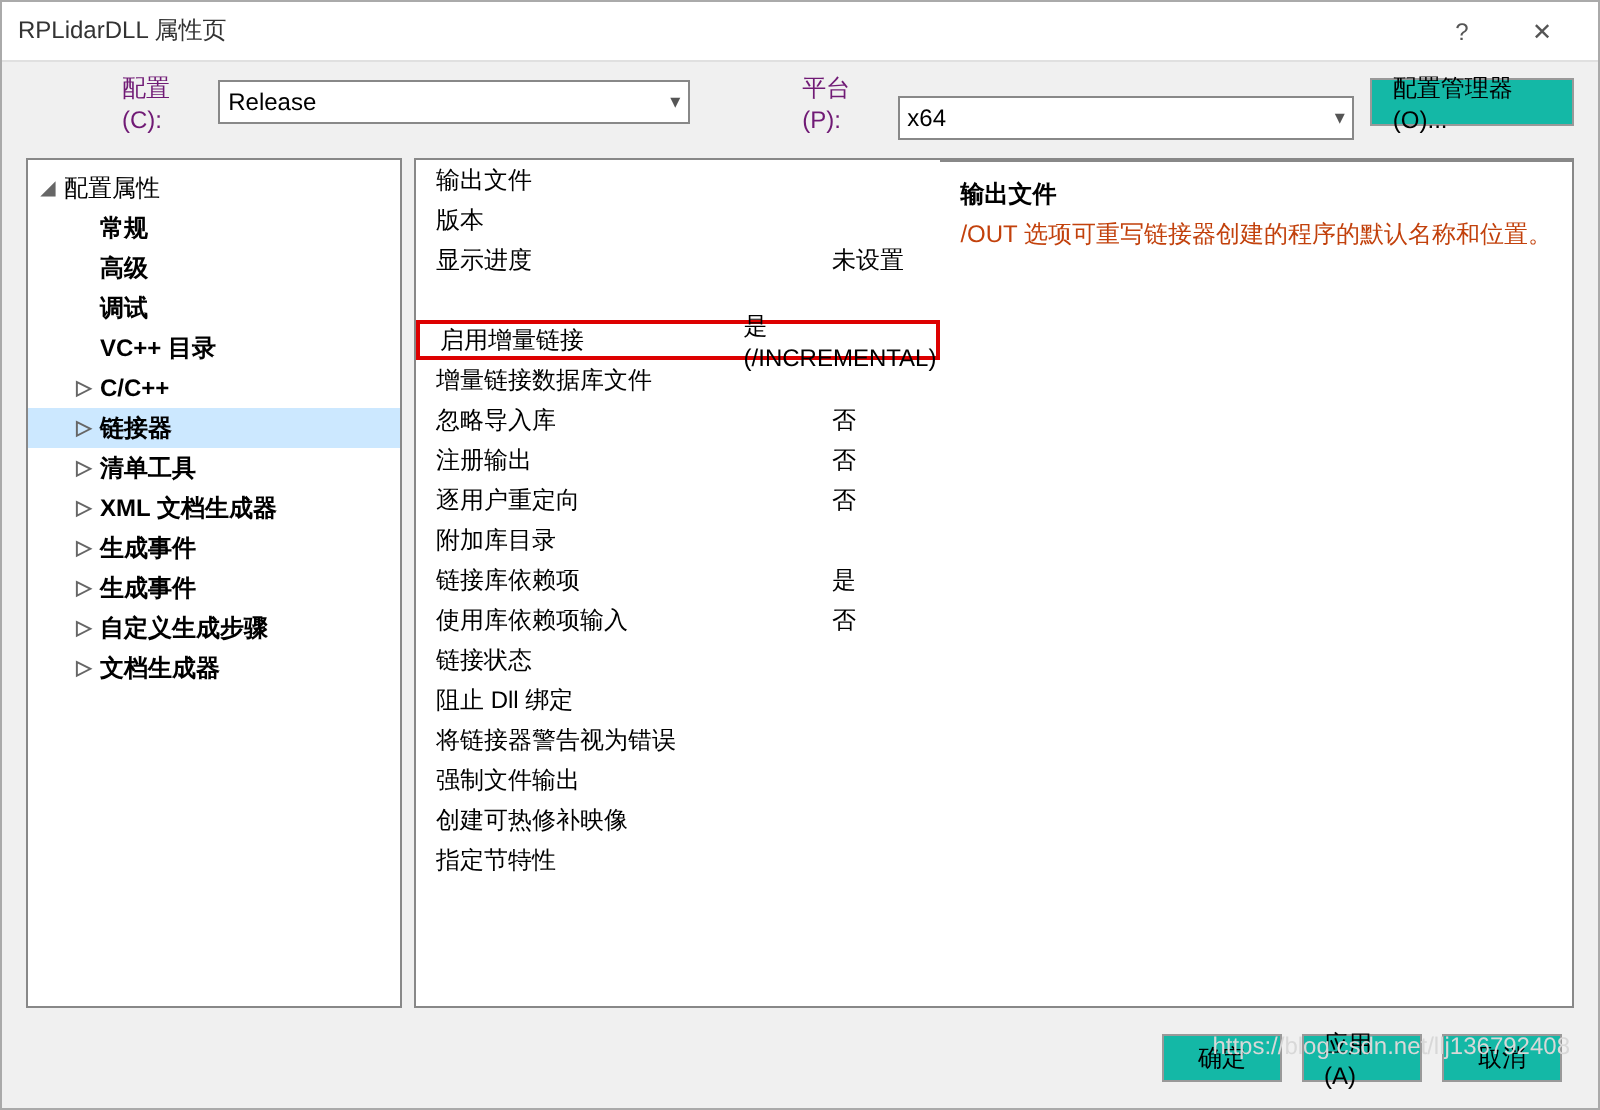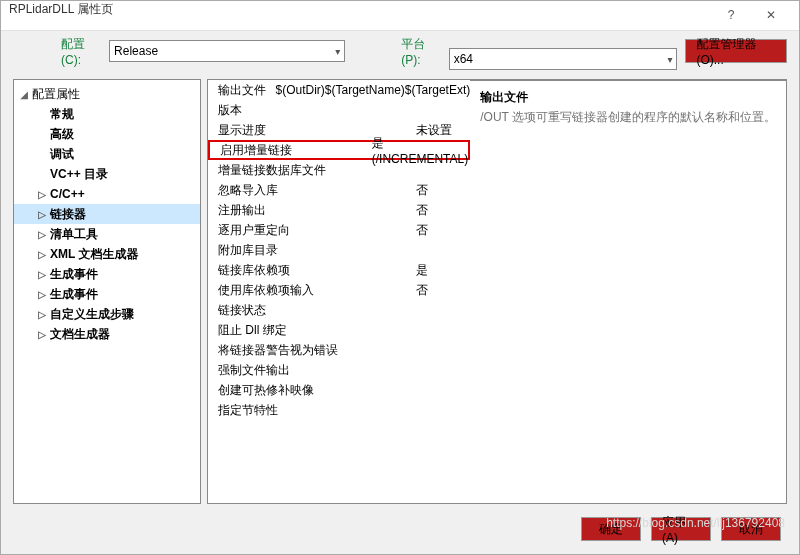--- a/index.html
+++ b/index.html
@@ -1,45 +1,45 @@
 <!DOCTYPE html>
 <html><head>
   <meta charset="utf-8">
   <style>
     * { margin: 0; padding: 0; box-sizing: border-box; font-family: "Microsoft YaHei", "Segoe UI", sans-serif; font-size: 12px; }
     body { background: #f0f0f0; width: 800px; height: 555px; overflow: hidden; }
     .window { width: 800px; height: 555px; background: #f0f0f0; border: 1px solid #aaa; display: flex; flex-direction: column; }
-    .titlebar { height: 30px; background: #fff; display: flex; align-items: flex-start; padding: 0 8px; border-bottom: 1px solid #e0e0e0; }
+    .titlebar { height: 30px; background: #fff; display: flex; align-items: center; padding: 0 8px; border-bottom: 1px solid #e0e0e0; }
     .titlebar-text { flex: 1; color: #333; }
     .titlebar-btns { display: flex; gap: 0; }
     .titlebar-btn { width: 40px; height: 28px; display: flex; align-items: center; justify-content: center; color: #555; }
     .config-row { height: 40px; display: flex; align-items: center; padding: 0 12px; gap: 8px; background: #f0f0f0; }
-    .config-row label { color: #15803d; padding-left: 48px; }
+    .config-row label { color: #701a75; padding-left: 48px; }
     .combo { background: #fff; border: 1px solid #888; height: 22px; padding: 0 4px; display: flex; align-items: center; justify-content: space-between; }
     .combo .arrow { color: #555; font-size: 10px; }
     .config-combo { width: 258px; }
     .platform-combo { width: 250px; margin-top: 16px; }
-    .btn { background: #b91c1c; border: 1px solid #999; height: 24px; padding: 0 10px; display: flex; align-items: center; }
+    .btn { background: #14b8a6; border: 1px solid #999; height: 24px; padding: 0 10px; display: flex; align-items: center; }
     .config-mgr-btn { margin-left: auto; }
     .main { flex: 1; display: flex; padding: 8px 12px 0 12px; gap: 6px; }
     .tree { width: 188px; border: 1px solid #888; background: #fff; overflow-y: auto; padding: 4px 0; }
     .tree-item { height: 20px; display: flex; align-items: center; padding-left: 4px; gap: 2px; cursor: default; }
     .tree-item.sel { background: #cce8ff; }
     .tree-item .exp { width: 12px; text-align: center; color: #666; font-size: 10px; }
     .tree-item.d1 { padding-left: 4px; }
     .tree-item.d2 { padding-left: 22px; font-weight: bold; }
     .right-pane { flex: 1; display: flex; flex-direction: row; border: 1px solid #888; background: #fff; }
     .prop-grid { flex: 1; overflow-y: auto; }
     .prop-row { display: flex; height: 20px; align-items: center; }
-    .prop-row.highlight { border: 2px solid #d00; }
+    .prop-row.highlight { border: 2px solid #d00; margin-top: 20px; }
     .prop-label { width: 200px; padding-left: 10px; color: #000; }
     .prop-value { flex: 1; padding-left: 8px; color: #000; }
     .desc-pane { border-top: 1px solid #888; padding: 8px 10px; height: 72px; }
     .desc-title { font-weight: bold; margin-bottom: 3px; }
-    .desc-text { color: #737373; }
+    .desc-text { color: #c2410c; }
     .footer { height: 50px; display: flex; align-items: center; justify-content: flex-end; padding: 0 18px; gap: 10px; }
     .footer .btn { width: 60px; justify-content: center; }
     .watermark { position: absolute; bottom: 25px; right: 15px; color: #d8d8d8; font-size: 12px; pointer-events: none; }
   </style>
 </head>
 <body>
 
 <div class="window">
   <div class="titlebar">
     <span class="titlebar-text">RPLidarDLL 属性页</span>
@@ -117,21 +117,20 @@
         </div>
         <div class="tree-item d2">
           <span class="exp">▷</span>
           <span>文档生成器</span>
         </div>
       </div>
     <div class="right-pane">
       <div class="prop-grid" id="grid">
           <div class="prop-row">
             <div class="prop-label">输出文件</div>
-            <div class="prop-value">$(OutDir)$(TargetName)$(TargetExt)</div>
           </div>
           <div class="prop-row">
             <div class="prop-label">版本</div>
             <div class="prop-value"></div>
           </div>
           <div class="prop-row">
             <div class="prop-label">显示进度</div>
             <div class="prop-value">未设置</div>
           </div>
           <div class="prop-row highlight">

